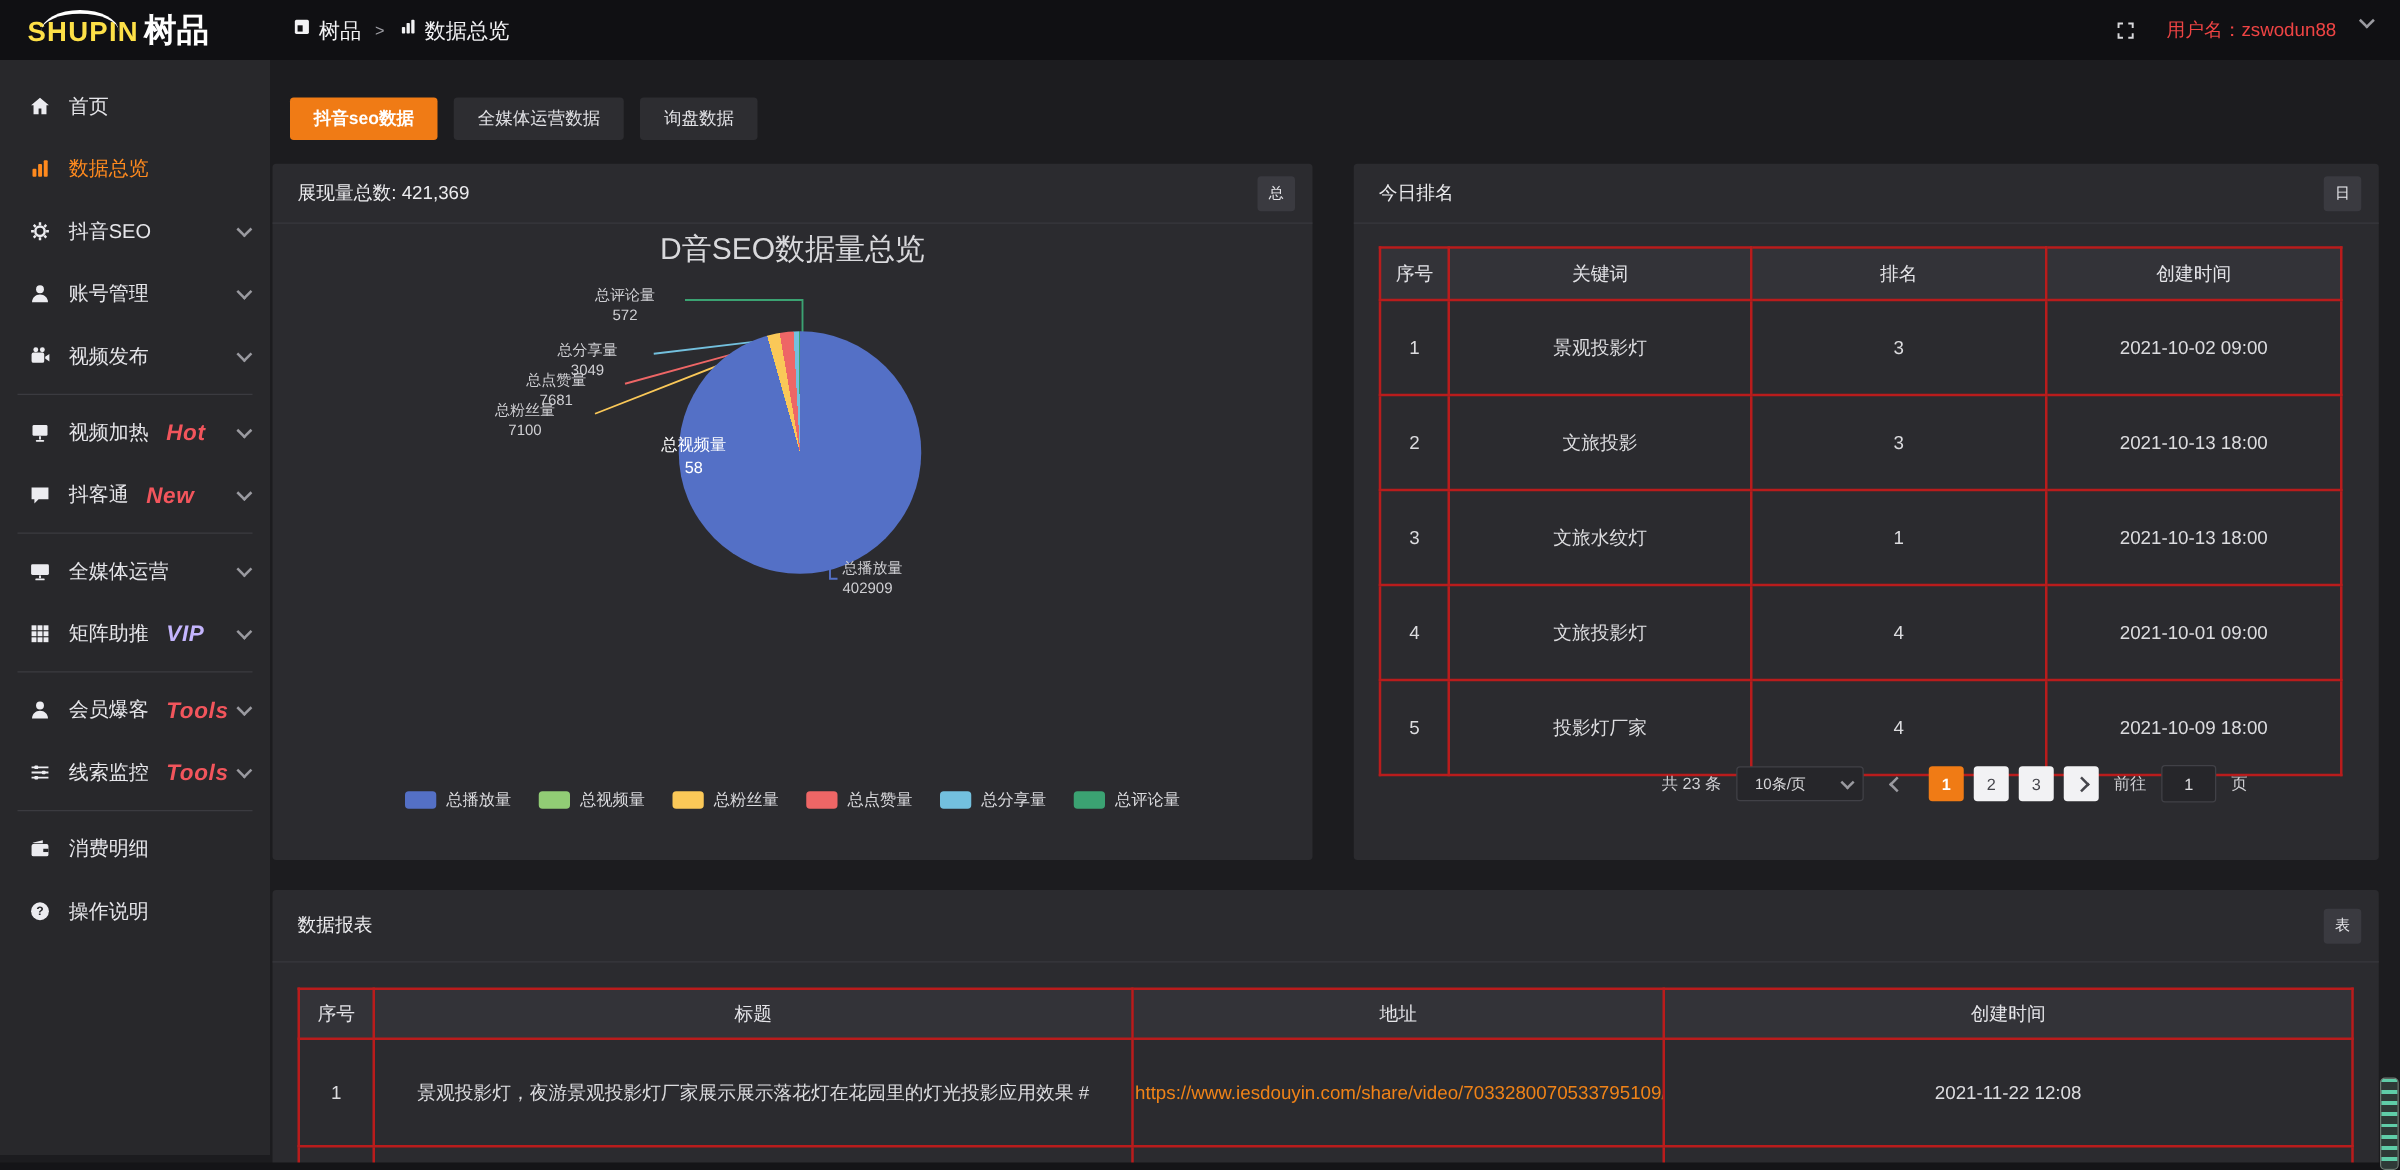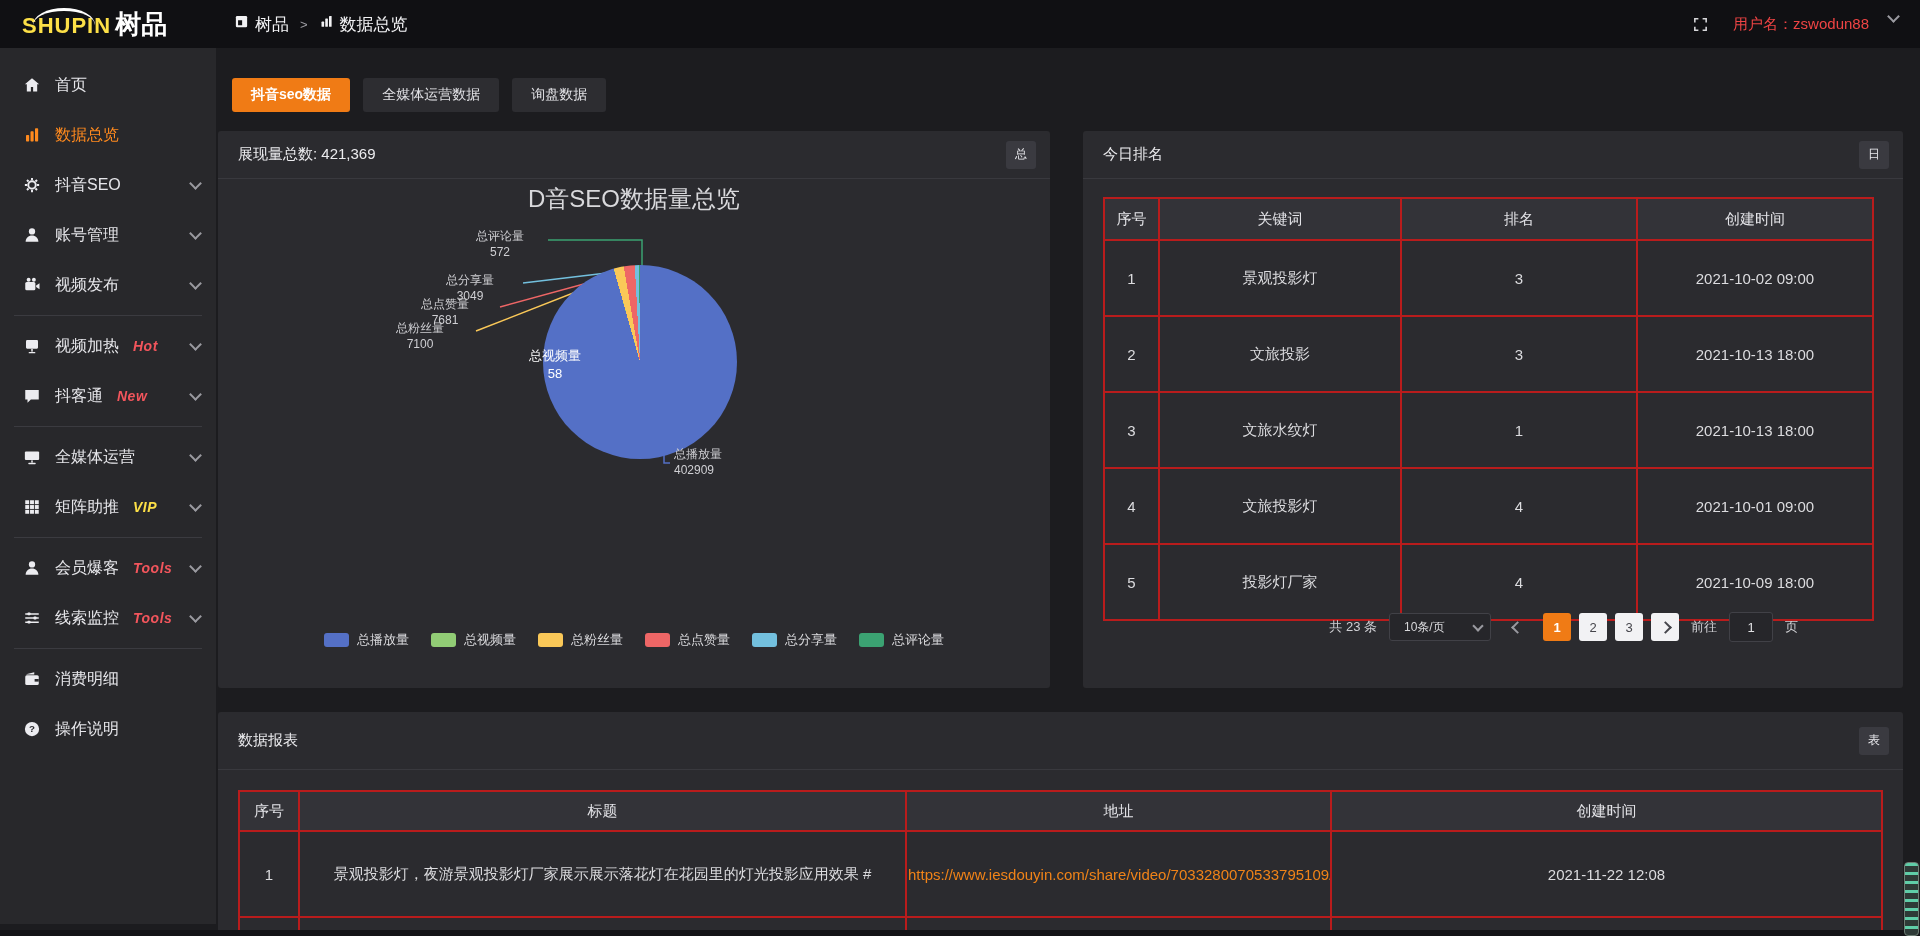--- a/index.html
+++ b/index.html
@@ -22,21 +22,21 @@
   .user-box{display:flex;gap:20px;font-size:15px;color:#ef4444;cursor:pointer}
   .chev{display:inline-block;width:7px;height:7px;border-right:2px solid #9a9aa0;border-bottom:2px solid #9a9aa0;transform:rotate(45deg)}
   .chev.down{margin-top:-3px}
   .chev.left{transform:rotate(135deg)}
   .chev.right{transform:rotate(-45deg)}
   
   .sidebar{position:absolute;top:48px;left:0;bottom:12px;width:216px;background:#28282b;padding-top:12px;box-sizing:border-box;z-index:20}
   .side-item{height:50px;display:flex;align-items:center;padding:0 16px 0 22px;font-size:16px;color:#e6e6ea;cursor:pointer}
   .side-item .s-icon{width:20px;display:flex;justify-content:center;margin-right:13px}
   .side-item.active{color:#ff8a1e}
-  .side-badge{font-style:italic;font-weight:bold;font-size:14px;margin-left:14px;letter-spacing:.5px}
+  .side-badge{font-style:italic;font-weight:bold;font-size:18px;margin-left:14px;letter-spacing:.5px}
   .side-arrow{margin-left:auto}
   .side-divider{height:1px;background:#3b3b40;margin:5px 14px}
   
   .main{position:absolute;left:216px;top:48px;right:0;bottom:0}
   .tabs{position:absolute;left:16px;top:30px;display:flex;gap:13px}
   .tab{height:34px;padding:0 19px;display:flex;align-items:center;font-size:14px;background:#2d2d31;color:#e2e2e6;border-radius:3px;cursor:pointer;white-space:nowrap}
   .tab.active{background:#f07b15;color:#fff;font-weight:bold}
   .panel{position:absolute;background:#2b2b2f;border-radius:3px}
   .panel-head{height:48px;display:flex;align-items:center;padding:0 14px 0 20px;border-bottom:1px solid #39393e;box-sizing:border-box}
   .panel-title{font-size:15px;color:#ececef}
@@ -228,21 +228,21 @@
           <rect x="15.8" y="3" width="5.2" height="5.2"></rect>
           <rect x="3" y="9.4" width="5.2" height="5.2"></rect>
           <rect x="9.4" y="9.4" width="5.2" height="5.2"></rect>
           <rect x="15.8" y="9.4" width="5.2" height="5.2"></rect>
           <rect x="3" y="15.8" width="5.2" height="5.2"></rect>
           <rect x="9.4" y="15.8" width="5.2" height="5.2"></rect>
           <rect x="15.8" y="15.8" width="5.2" height="5.2"></rect>
         </svg>
       </span>
     <span>矩阵助推</span>
-    <span class="side-badge" style="color: #fde047;">VIP</span>
+    <span class="side-badge" style="color: #c4b5fd;">VIP</span>
     <span class="side-arrow chev down"></span>
   </div>
   <div class="side-divider"></div>
   <div class="side-item">
     <span class="s-icon">
         <svg viewBox="0 0 24 24" width="18" height="18" fill="#ececf0">
           <circle cx="12" cy="7.2" r="4.2"></circle>
           <path d="M3.5 21c0-4.7 3.8-8.2 8.5-8.2s8.5 3.5 8.5 8.2z"></path>
         </svg>
       </span>

